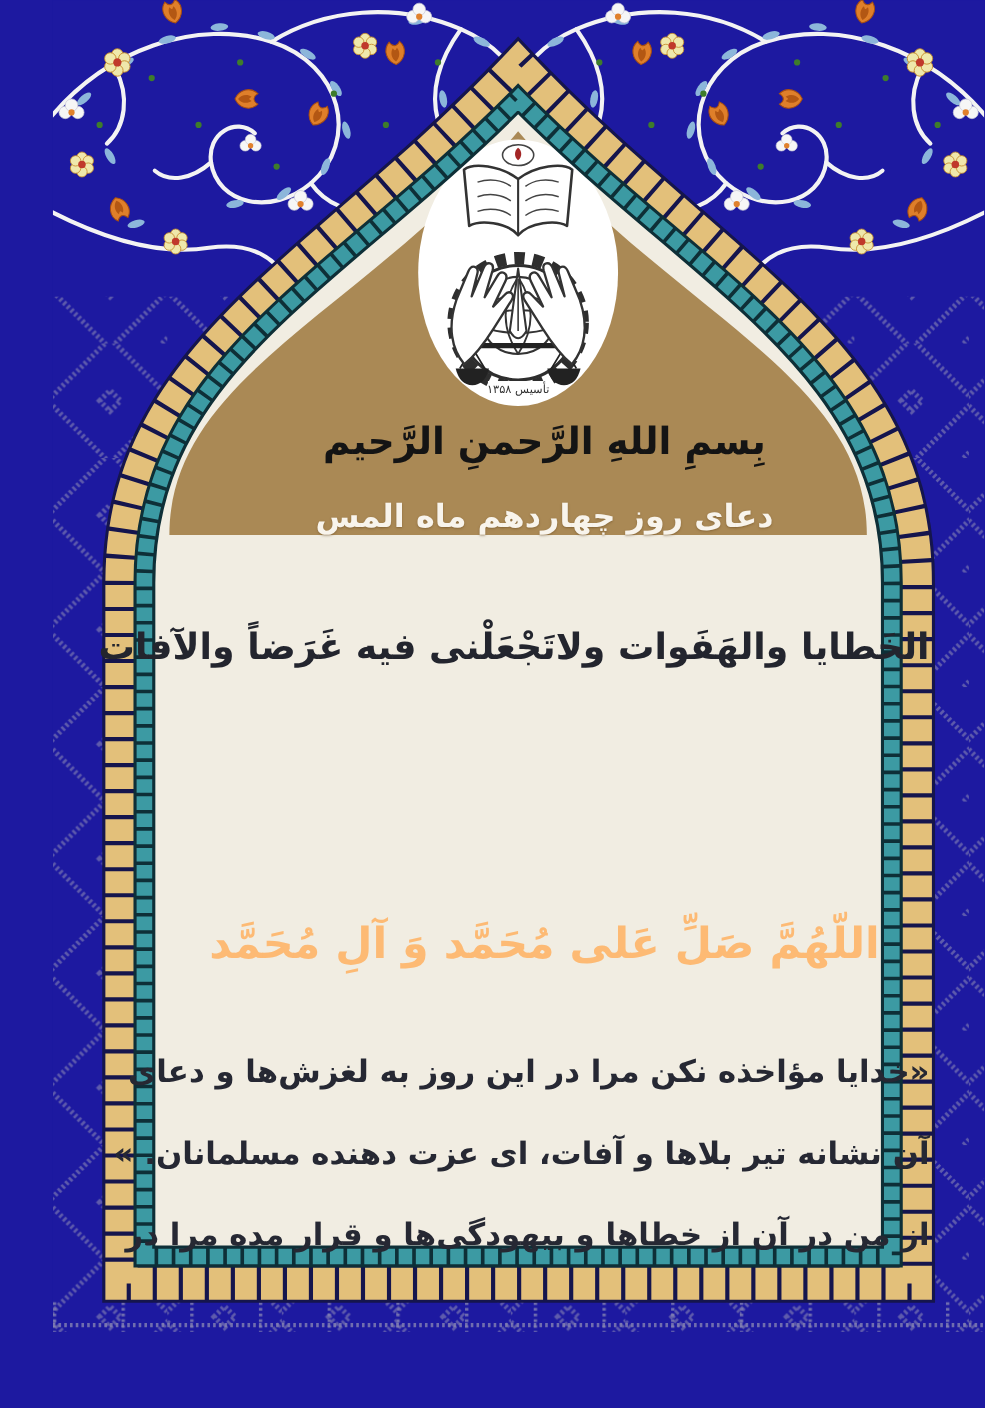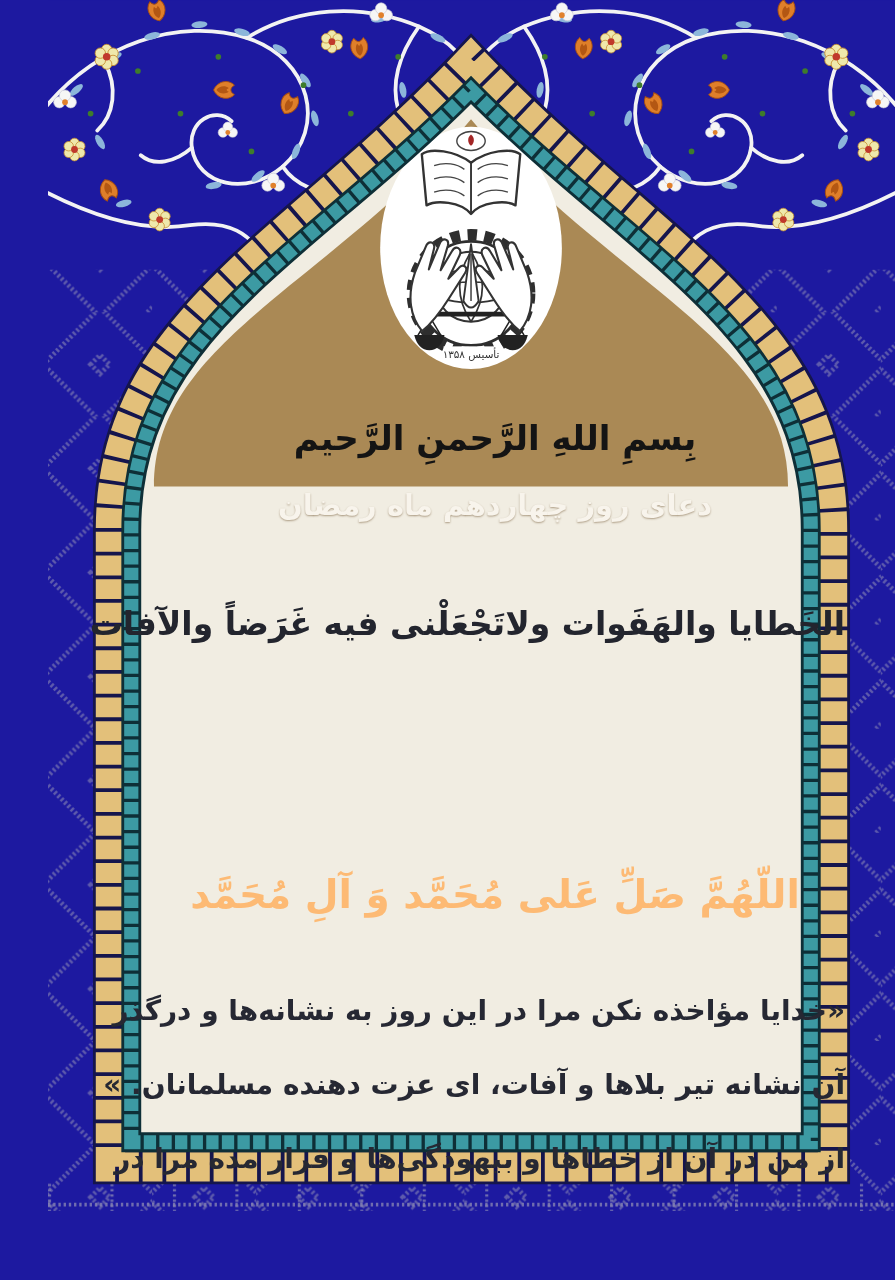--- a/index.html
+++ b/index.html
@@ -5,21 +5,21 @@
   html,body{margin:0;padding:0;background:#1d19a0;}
   .poster{
     position:relative;
     width:847px;height:1280px;
     overflow:hidden;
     background:#1d19a0;
     font-family:"DejaVu Sans",sans-serif;
   }
   .poster svg.bg{position:absolute;inset:0;display:block;}
   .text-layer{position:absolute;inset:0;}
-  .txt{position:absolute;left:97px;width:700px;text-align:center;direction:rtl;margin-top:36px;}
+  .txt{position:absolute;left:97px;width:700px;text-align:center;direction:rtl;}
   .bismillah{
     top:382px;
     font-size:34px;font-weight:700;color:#141414;
     letter-spacing:1px;
   }
   .day-title{
     top:452px;
     font-size:29px;font-weight:700;color:#f8f4ec;
     text-shadow:0 1px 2px rgba(90,60,20,.45);
   }
@@ -215,28 +215,28 @@
       <path d="M 66,1233 L 66,560 C 66,338 258,262 447,62 C 636,262 829,338 829,560 L 829,1233 Z" fill="none" stroke="#e3c07a" stroke-width="31" stroke-dasharray="21 4"></path>
       <path d="M 88,1207 L 88,560 C 88,350 272,272 447,95 C 622,272 806,350 806,560 L 806,1207 Z" fill="none" stroke="#0e2f37" stroke-width="21"></path>
       <path d="M 88,1207 L 88,560 C 88,350 272,272 447,95 C 622,272 806,350 806,560 L 806,1207 Z" fill="none" stroke="#3c9aa3" stroke-width="15" stroke-dasharray="13 3.5"></path>
     </g>
   </svg>
 
   <div class="text-layer">
 
     <div class="txt bismillah">بِسمِ اللهِ الرَّحمنِ الرَّحیم</div>
 
-    <div class="txt day-title">دعای روز چهاردهم ماه رمضان</div>
+    <div class="txt day-title">دعای روز چهاردهم ماه المس</div>
 
     <div class="txt prayer">
       <div class="line">الخَطایا والهَفَوات ولاتَجْعَلْنی فیه غَرَضاً والآفات</div>
     </div>
 
     <div class="txt salawat">اللّهُمَّ صَلِّ عَلی مُحَمَّد وَ آلِ مُحَمَّد</div>
 
     <div class="txt trans">
-      <div class="line">«خدایا مؤاخذه نکن مرا در این روز به نشانه‌ها و درگذر</div>
+      <div class="line">«خدایا مؤاخذه نکن مرا در این روز به لغزش‌ها و دعای</div>
       <div class="line">آن نشانه تیر بلاها و آفات، ای عزت دهنده مسلمانان. »</div>
       <div class="line">از من در آن از خطاها و بیهودگی‌ها و قرار مده مرا در</div>
     </div>
 
   </div>
 </div>
 
 </body></html>

